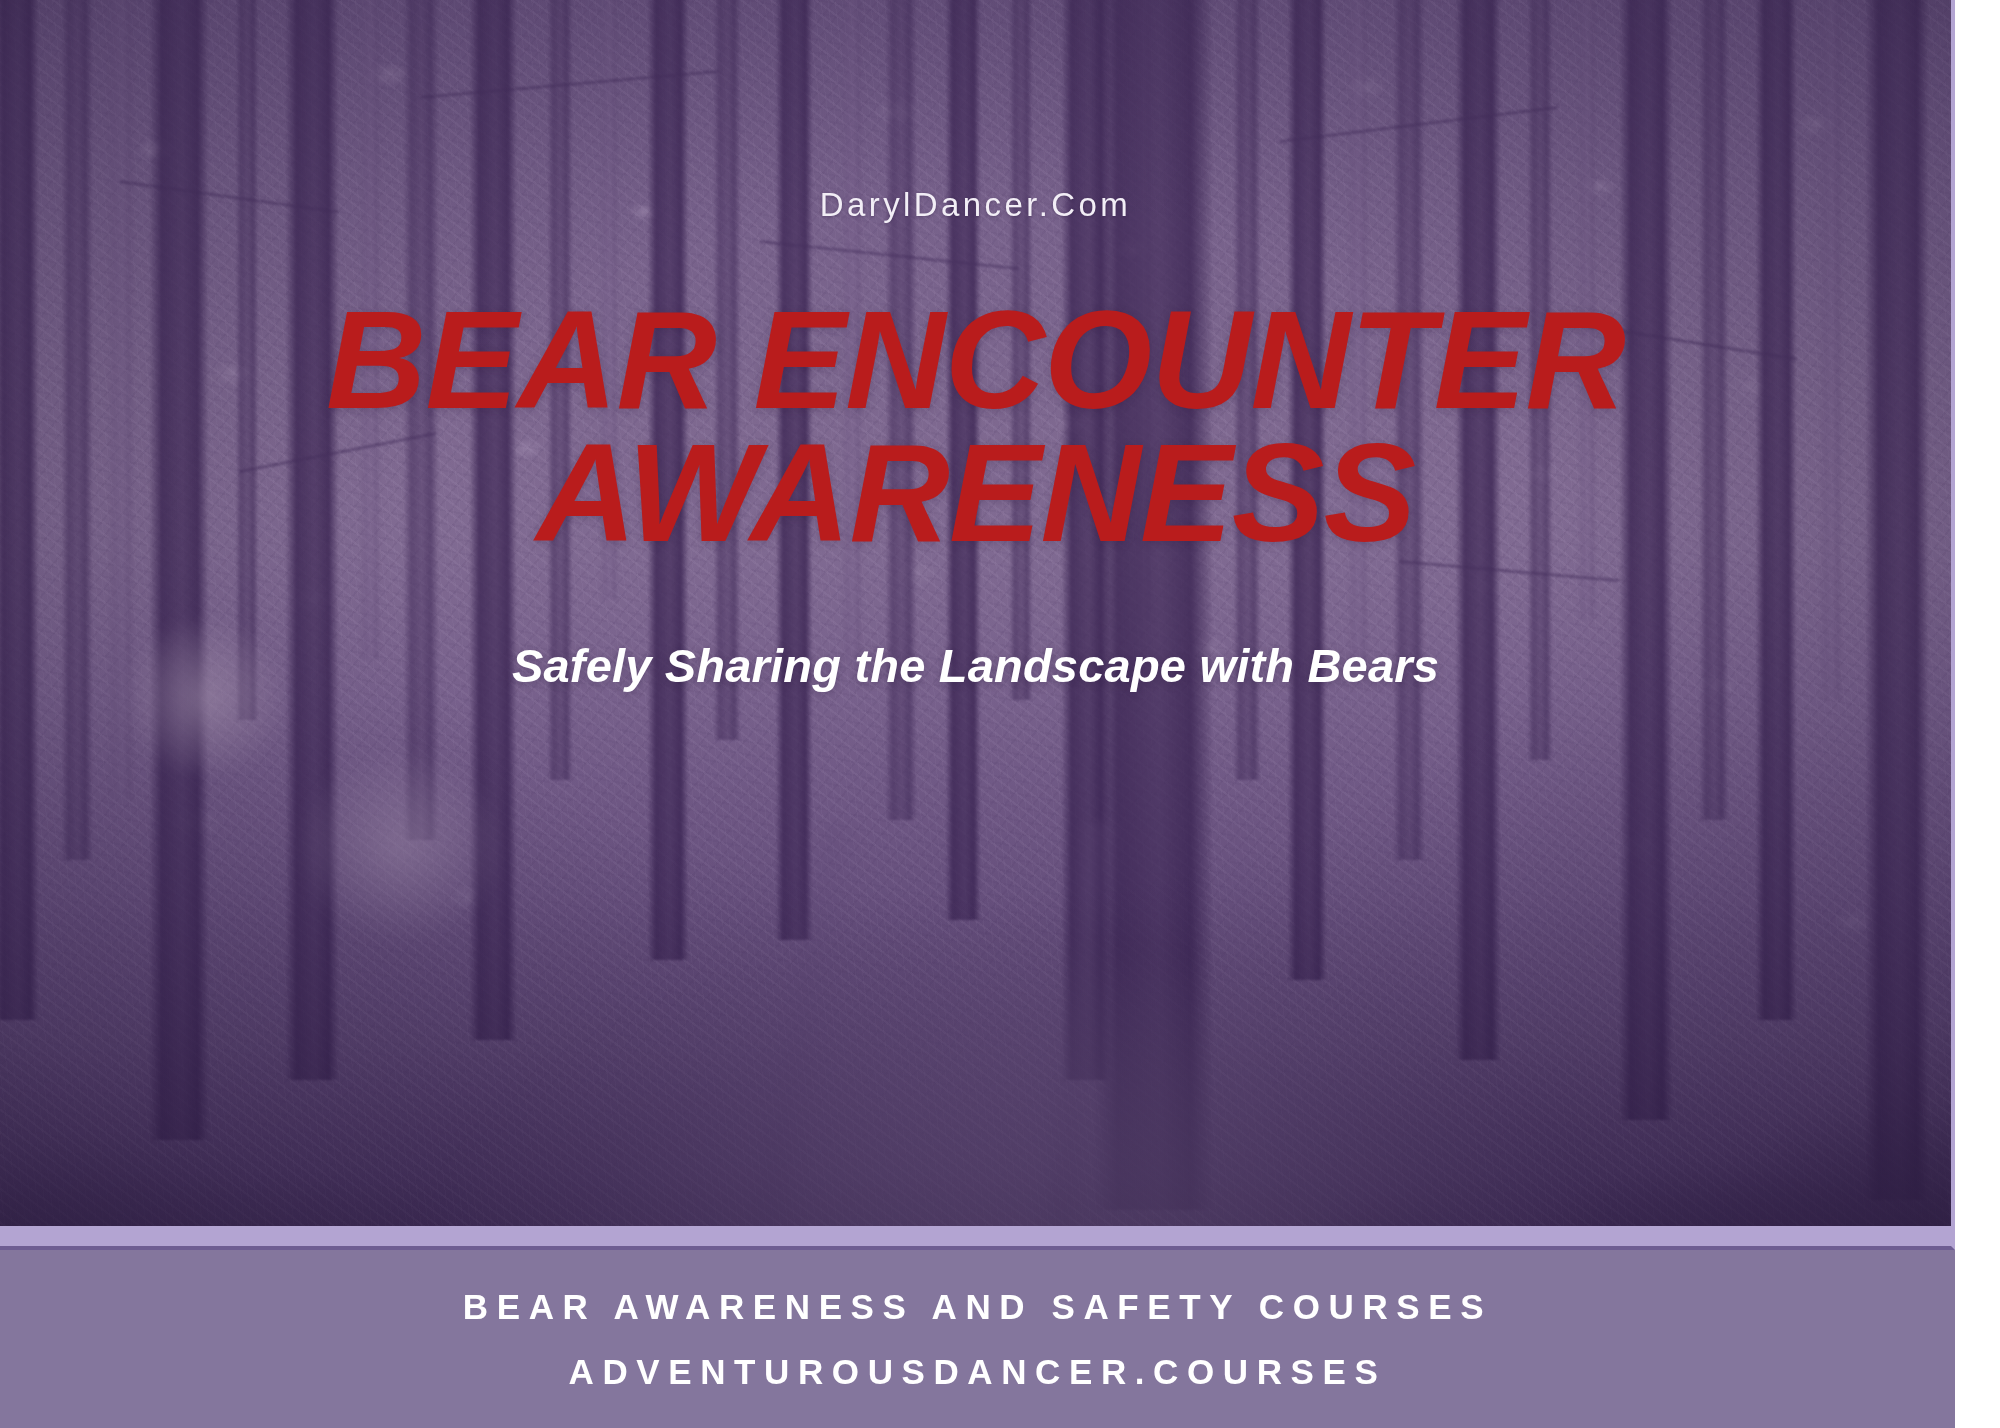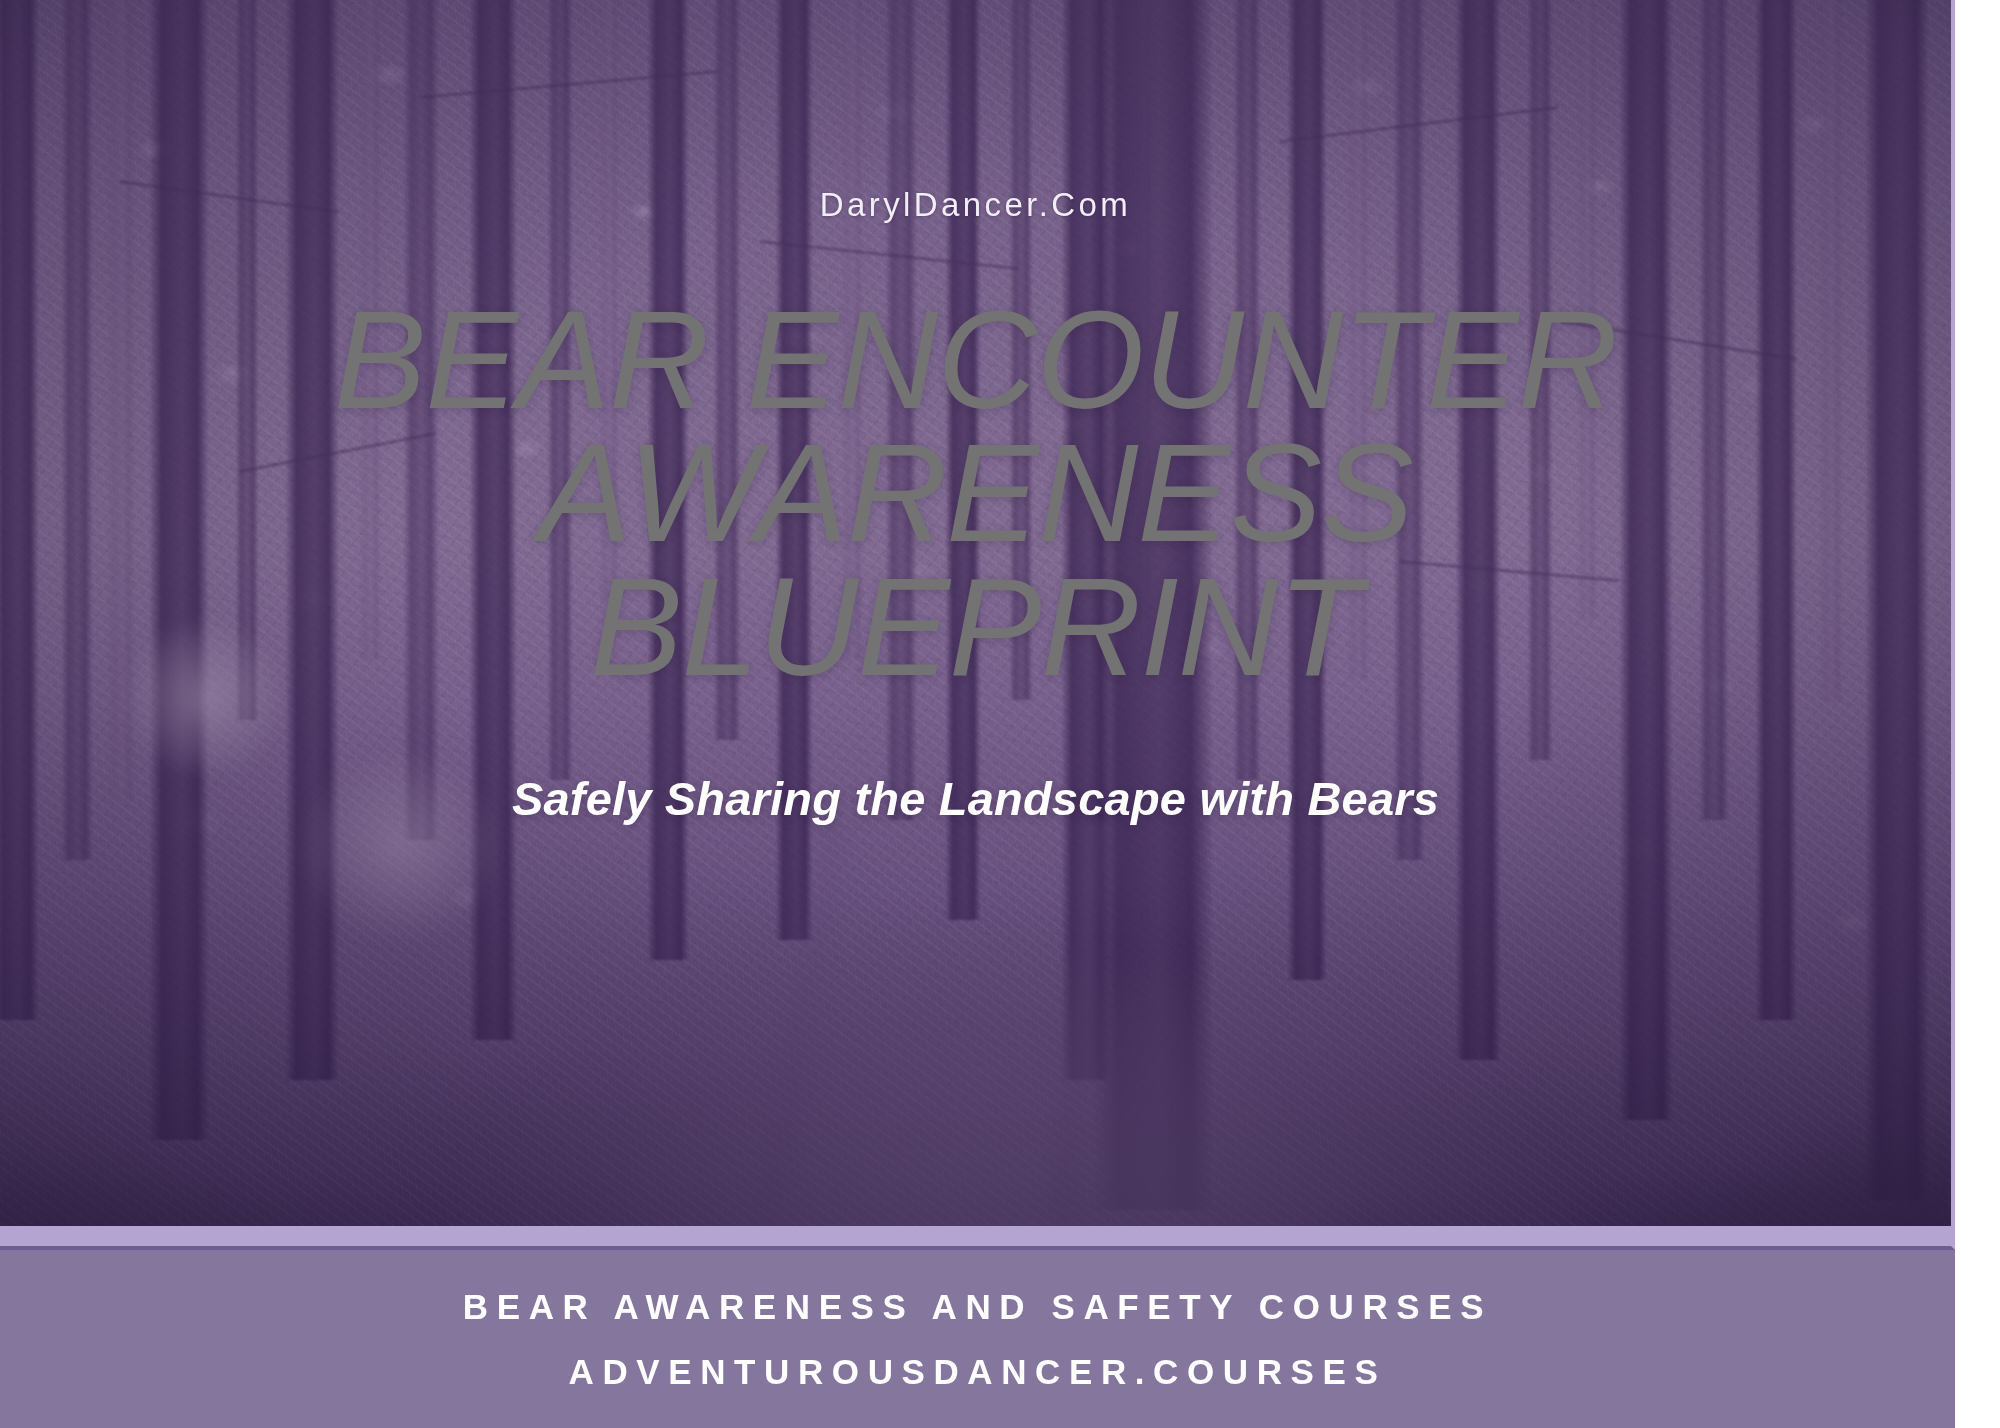--- a/index.html
+++ b/index.html
@@ -213,24 +213,24 @@
     line-height:1;
     text-shadow:0 1px 3px rgba(40,24,60,.35);
   }
 
   .headline {
     margin-top:72px;
     width:1480px;
     text-align:center;
     font-size:139px;
     line-height:.96;
-    font-weight:400;
+    font-weight:700;
     font-style:italic;
     letter-spacing:-1px;
-    color:#737373;
+    color:#b91c1c;
     text-shadow:0 2px 10px rgba(40,24,60,.22);
   }
   .headline .ln { display:block; }
 
   .subtitle {
     margin-top:78px;
     font-size:47px;
     font-weight:700;
     letter-spacing:.2px;
     color:#ffffff;
@@ -336,21 +336,20 @@
     <div class="purple-tint"></div>
     <div class="vignette"></div>
 
     <div class="hero-content">
 
       <div class="site-url">DarylDancer.Com</div>
 
       <h1 class="headline">
         <span class="ln">BEAR ENCOUNTER</span>
         <span class="ln">AWARENESS</span>
-        <span class="ln">BLUEPRINT</span>
       </h1>
 
       <div class="subtitle">Safely Sharing the Landscape with Bears</div>
     </div>
   </div>
 
   <div class="divider-strip"></div>
 
   <div class="footer">
     <div class="footer-line first">BEAR AWARENESS AND SAFETY COURSES</div>

